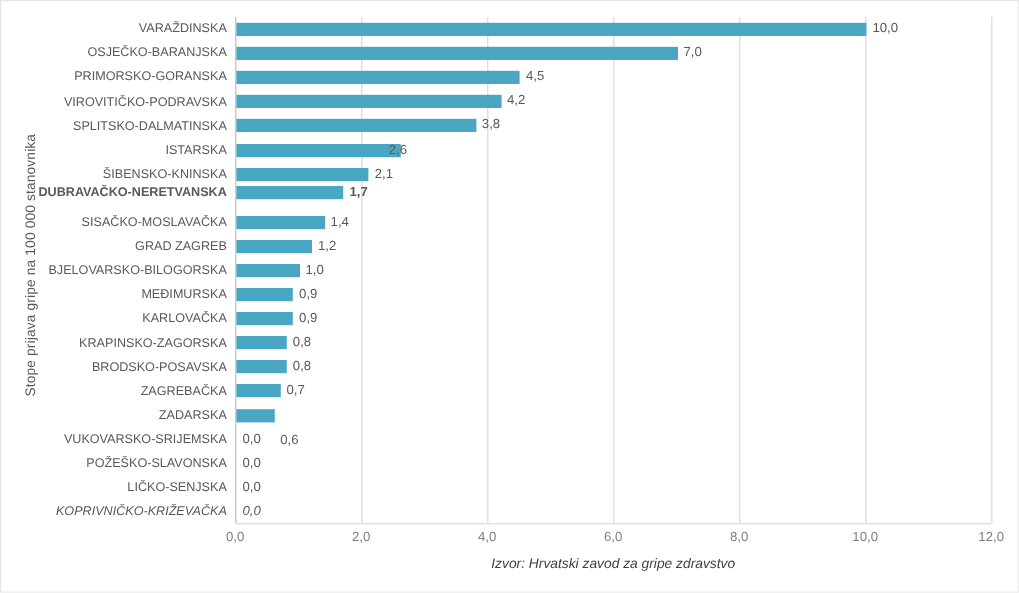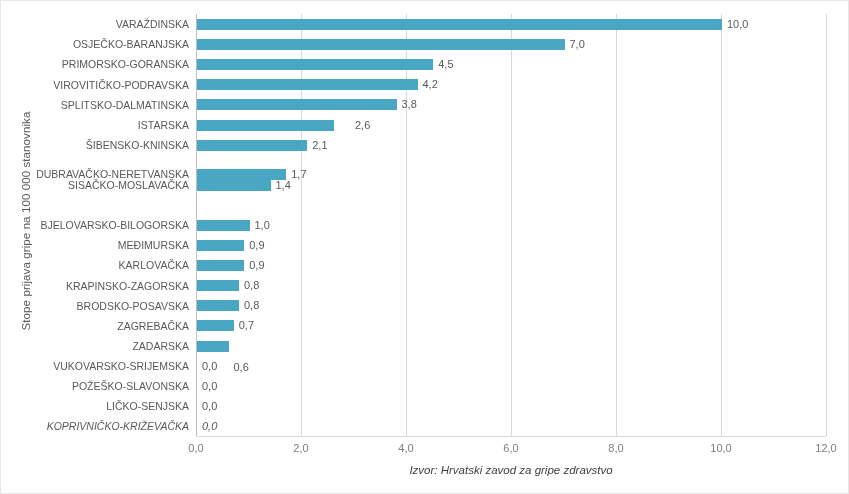--- a/index.html
+++ b/index.html
@@ -177,36 +177,41 @@
         <div class="value-label" style="left: 421.5px;">4,2</div>
       </div>
       <div class="bar-row" style="top: 80.381px;">
         <div class="cat-label">SPLITSKO-DALMATINSKA</div>
         <div class="bar" title="SPLITSKO-DALMATINSKA: 3,8" style="width: 199.5px; background: rgb(74, 167, 196);"></div>
         <div class="value-label" style="left: 400.5px;">3,8</div>
       </div>
       <div class="bar-row" style="top: 100.476px;">
         <div class="cat-label">ISTARSKA</div>
         <div class="bar" title="ISTARSKA: 2,6" style="width: 136.5px; background: rgb(74, 167, 196);"></div>
-        <div class="value-label" style="left: 354px;">2,6</div>
+        <div class="value-label" style="left: 323px;">2,6</div>
       </div>
       <div class="bar-row" style="top: 120.571px;">
         <div class="cat-label">ŠIBENSKO-KNINSKA</div>
         <div class="bar" title="ŠIBENSKO-KNINSKA: 2,1" style="width: 110.25px; background: rgb(74, 167, 196);"></div>
         <div class="value-label" style="left: 311.25px;">2,1</div>
       </div>
-      <div class="bar-row" style="top: 150px;">
+      <div class="bar-row" style="top: 136px; font-weight: bold;">
         <div class="cat-label">DUBRAVAČKO-NERETVANSKA</div>
         <div class="bar" title="DUBRAVAČKO-NERETVANSKA: 1,7" style="width: 89.25px; background: rgb(74, 167, 196);"></div>
         <div class="value-label" style="left: 290.25px;">1,7</div>
       </div>
       <div class="bar-row" style="top: 160.762px;">
         <div class="cat-label">SISAČKO-MOSLAVAČKA</div>
         <div class="bar" title="SISAČKO-MOSLAVAČKA: 1,4" style="width: 73.5px; background: rgb(74, 167, 196);"></div>
         <div class="value-label" style="left: 274.5px;">1,4</div>
+      </div>
+      <div class="bar-row" style="top: 180.857px;">
+        <div class="cat-label">GRAD ZAGREB</div>
+        <div class="bar" title="GRAD ZAGREB: 1,2" style="width: 63px; background: rgb(74, 167, 196);"></div>
+        <div class="value-label" style="left: 264px;">1,2</div>
       </div>
       <div class="bar-row" style="top: 200.952px;">
         <div class="cat-label">BJELOVARSKO-BILOGORSKA</div>
         <div class="bar" title="BJELOVARSKO-BILOGORSKA: 1,0" style="width: 52.5px; background: rgb(74, 167, 196);"></div>
         <div class="value-label" style="left: 253.5px;">1,0</div>
       </div>
       <div class="bar-row" style="top: 221.048px;">
         <div class="cat-label">MEĐIMURSKA</div>
         <div class="bar" title="MEĐIMURSKA: 0,9" style="width: 47.25px; background: rgb(74, 167, 196);"></div>
         <div class="value-label" style="left: 248.25px;">0,9</div>

